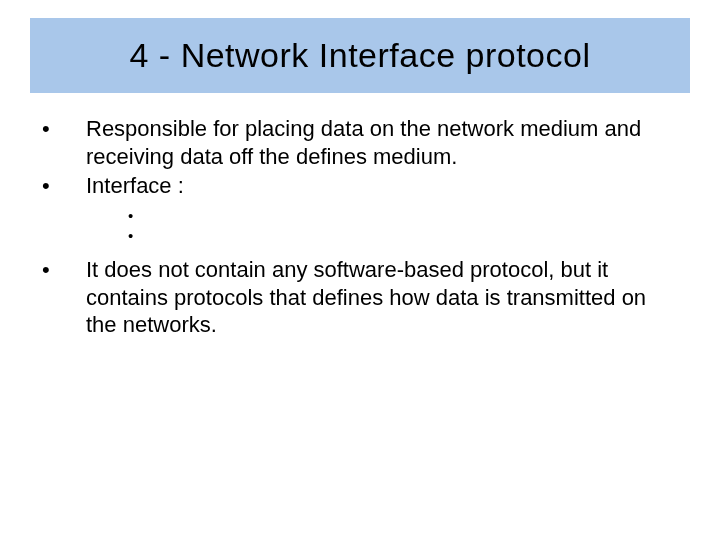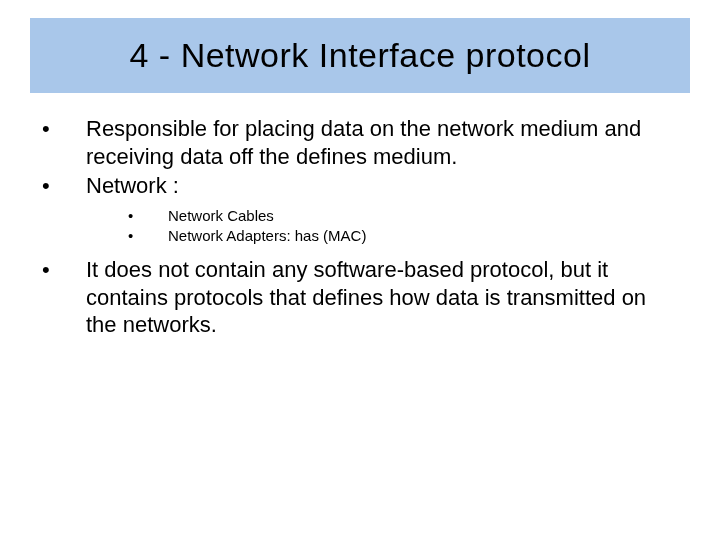--- a/index.html
+++ b/index.html
@@ -77,31 +77,29 @@
 
   <div class="body">
 
     <div class="b-row">
       <div class="b-mark">•</div>
       <div class="b-text">Responsible for placing data on the network medium and receiving data off the defines medium.</div>
     </div>
 
     <div class="b-row">
       <div class="b-mark">•</div>
-      <div class="b-text">Network :</div>
+      <div class="b-text">Interface :</div>
     </div>
 
     <div class="sub-list">
       <div class="sub-row">
         <div class="sub-mark">•</div>
-        <div class="sub-text">Network Cables</div>
       </div>
       <div class="sub-row">
         <div class="sub-mark">•</div>
-        <div class="sub-text">Network Adapters: has (MAC)</div>
       </div>
     </div>
 
     <div class="b-row">
       <div class="b-mark">•</div>
       <div class="b-text">It does not contain any software-based protocol, but it contains protocols that defines how data is transmitted on the networks.</div>
     </div>
 
   </div>
 

